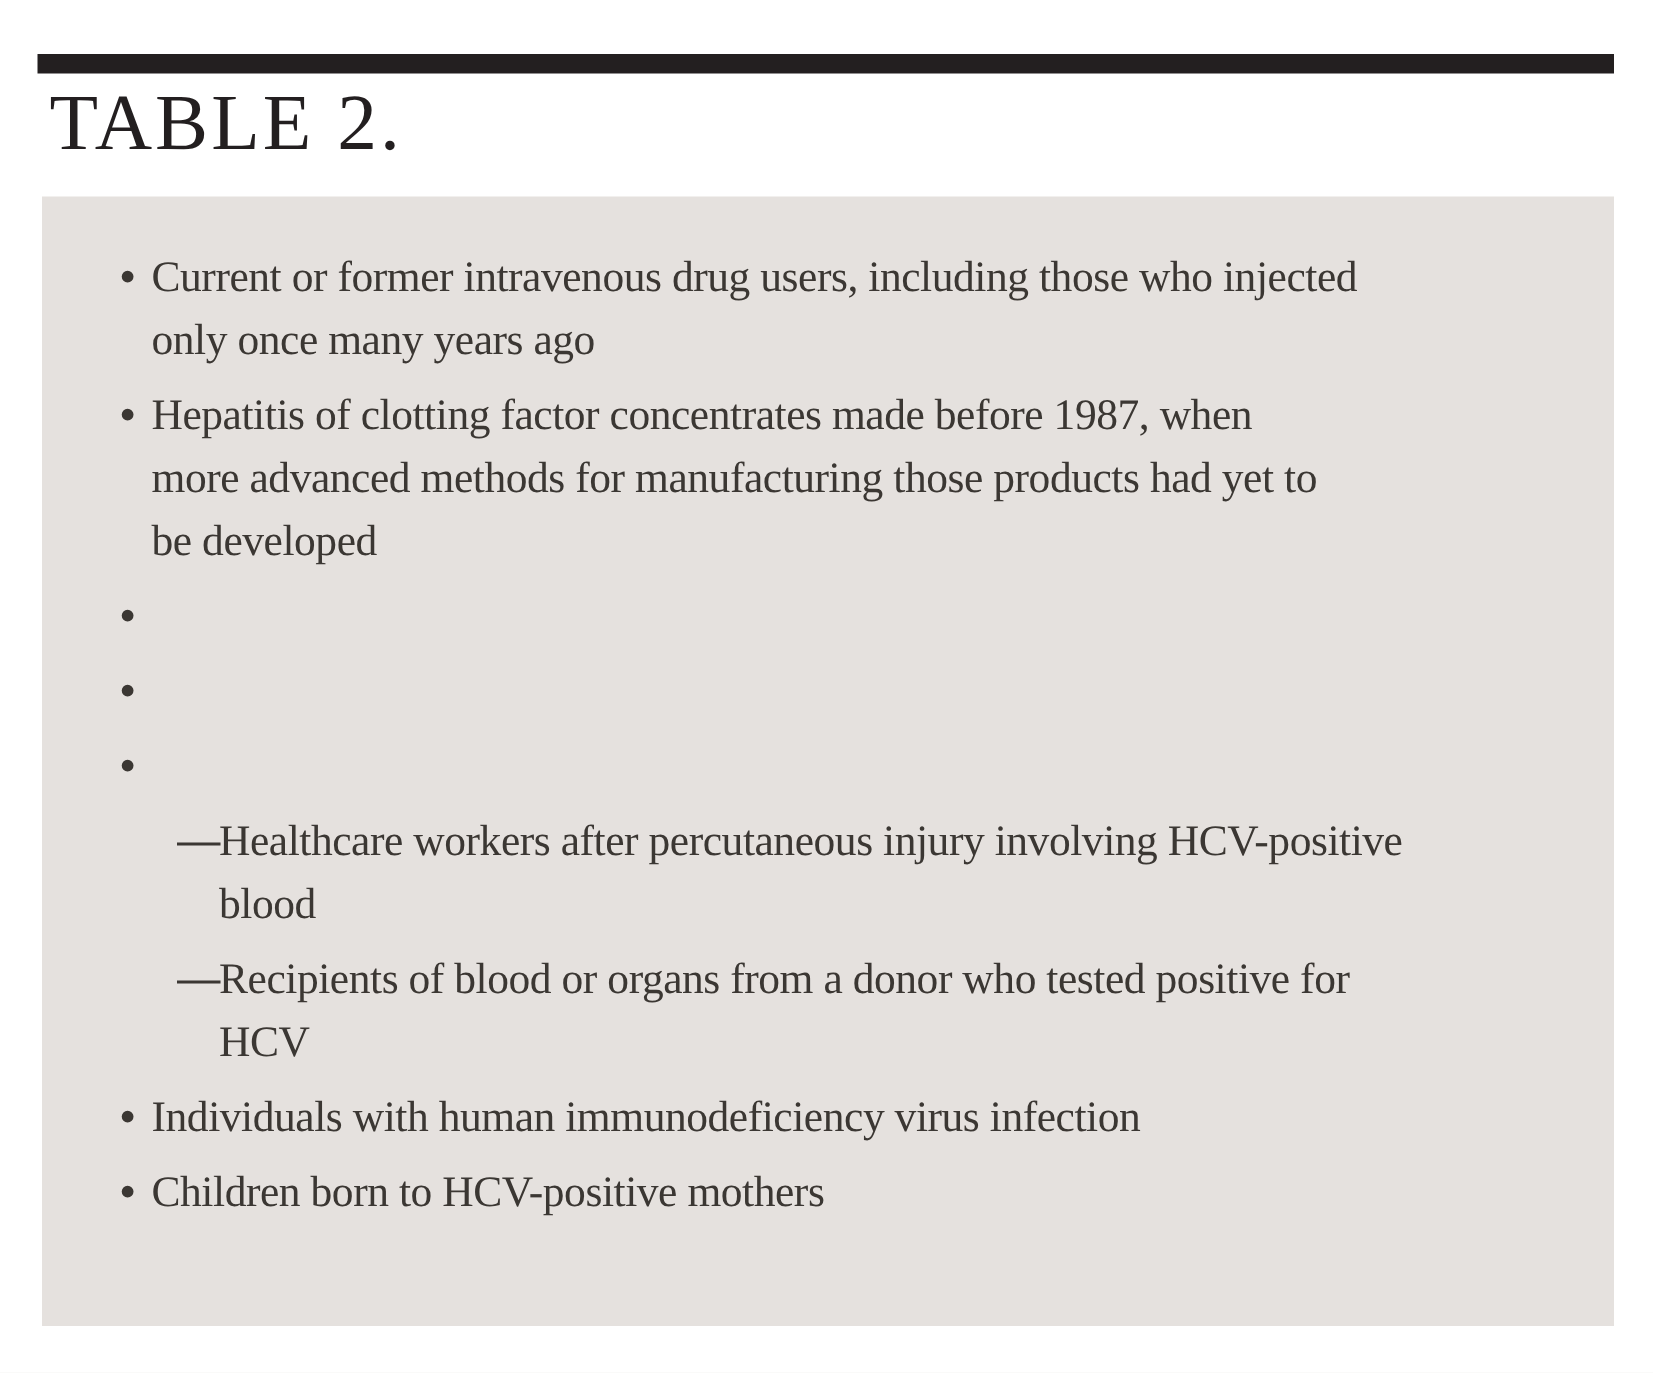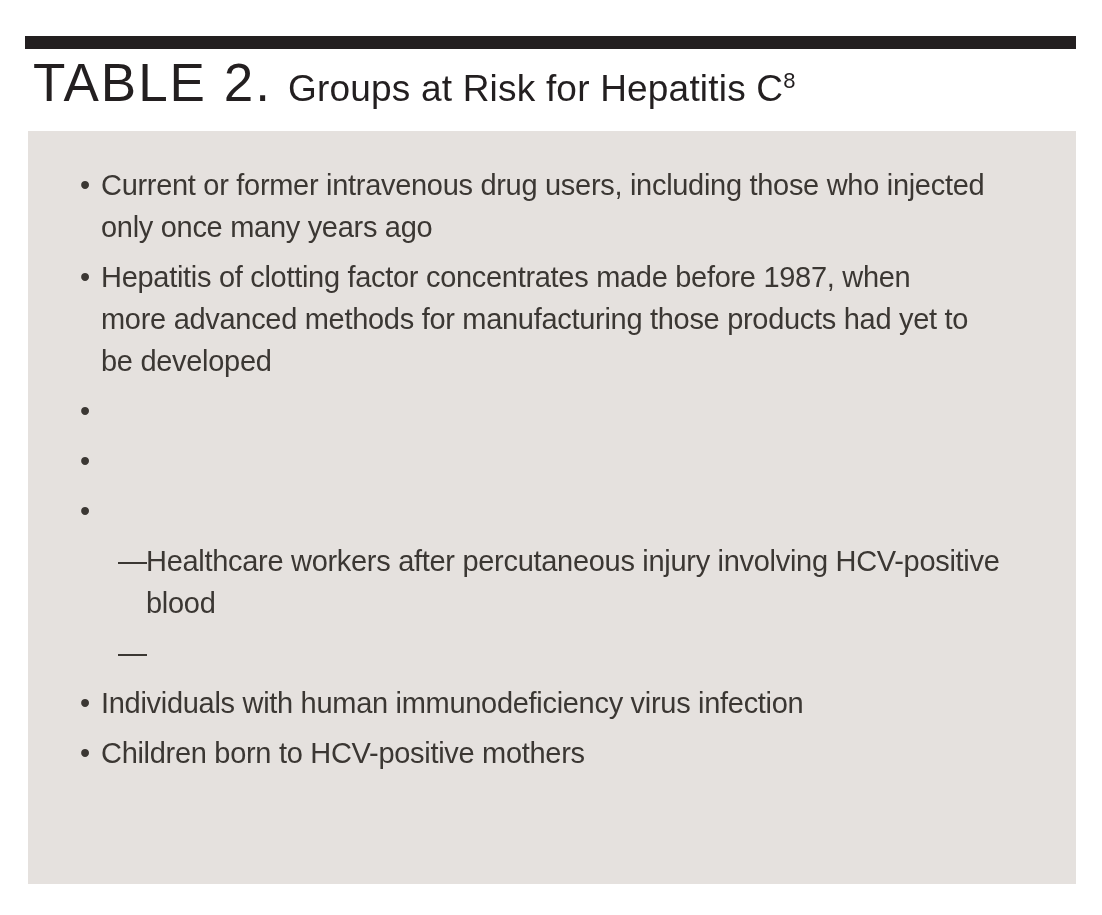--- a/index.html
+++ b/index.html
@@ -27,21 +27,21 @@
     position: absolute;
     left: 33px;
     top: 52px;
     margin: 0;
     display: flex;
     align-items: baseline;
     white-space: nowrap;
     font-weight: 400;
   }
   .title-label {
-    font-family: Liberation Sans, sans-serif;
+    font-family: Liberation Serif, serif;
     font-size: 53px;
     letter-spacing: 2px;
     color: var(--title-color, #231f20);
     text-align: right;
   }
   .title-subtitle {
     margin-left: 16px;
     font-size: 37px;
     letter-spacing: 0.2px;
     color: var(--title-color, #231f20);
@@ -76,32 +76,32 @@
   .item:first-child { margin-top: 0; }
   .item .marker {
     flex: 0 0 auto;
     line-height: 42px;
   }
   .item.level-1 .marker { width: 21px; }
   .item.level-2 { margin-left: 38px; }
   .item.level-2 .marker { width: 28px; }
   .item .text {
     white-space: pre-line;
+    font-family: Liberation Serif, serif;
   }
 </style>
 </head>
 <body>
 
 <div class="page">
 
   <div class="top-rule"></div>
 
   <h1 class="title-row">
     <span class="title-label">TABLE 2.</span>
-    <span class="title-subtitle"><span>Groups at Risk for Hepatitis C</span><sup>8</sup></span>
   </h1>
 
   <div class="panel">
     <div class="risk-list">
         <div class="item level-1">
           <span class="marker">•</span>
           <span class="text">Current or former intravenous drug users, including those who injected
 only once many years ago</span>
         </div>
         <div class="item level-1">
@@ -119,20 +119,22 @@
         <div class="item level-1">
           <span class="marker">•</span>
         </div>
         <div class="item level-2">
           <span class="marker">—</span>
           <span class="text">Healthcare workers after percutaneous injury involving HCV-positive
 blood</span>
         </div>
         <div class="item level-2">
           <span class="marker">—</span>
+          <span class="text">Recipients of blood or organs from a donor who tested positive for
+HCV</span>
         </div>
         <div class="item level-1">
           <span class="marker">•</span>
           <span class="text">Individuals with human immunodeficiency virus infection</span>
         </div>
         <div class="item level-1">
           <span class="marker">•</span>
           <span class="text">Children born to HCV-positive mothers</span>
         </div>
       </div>

